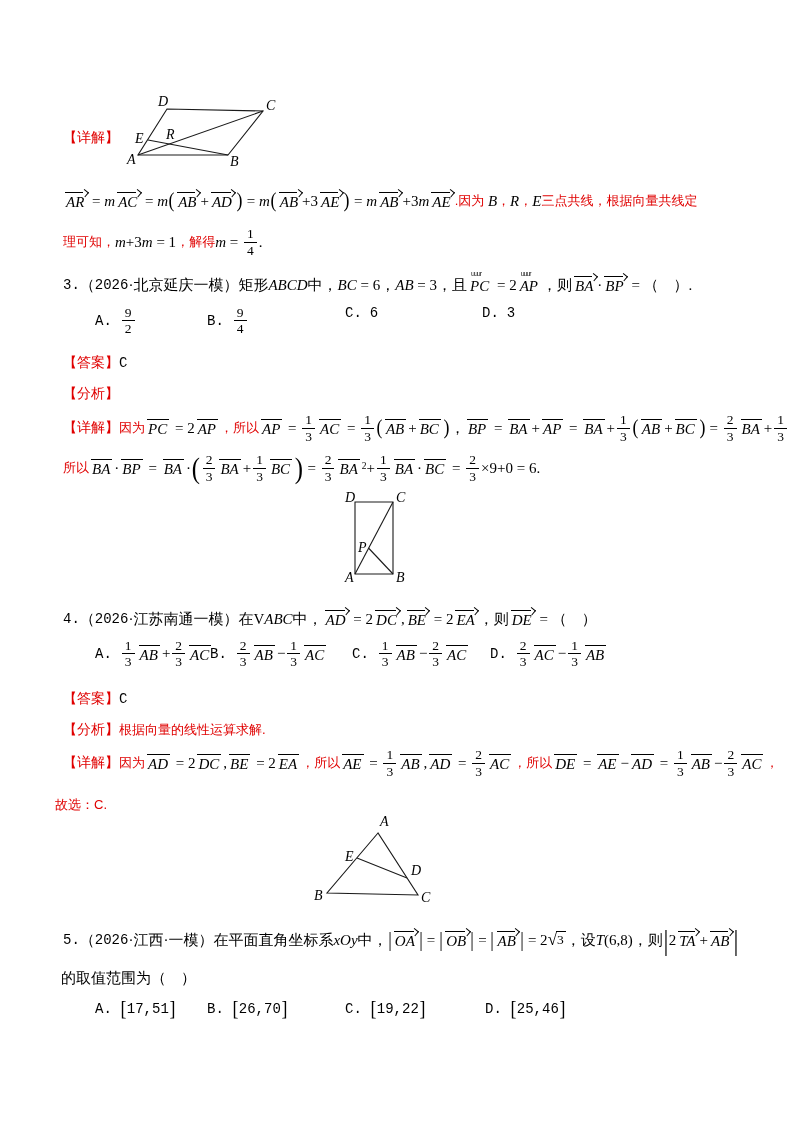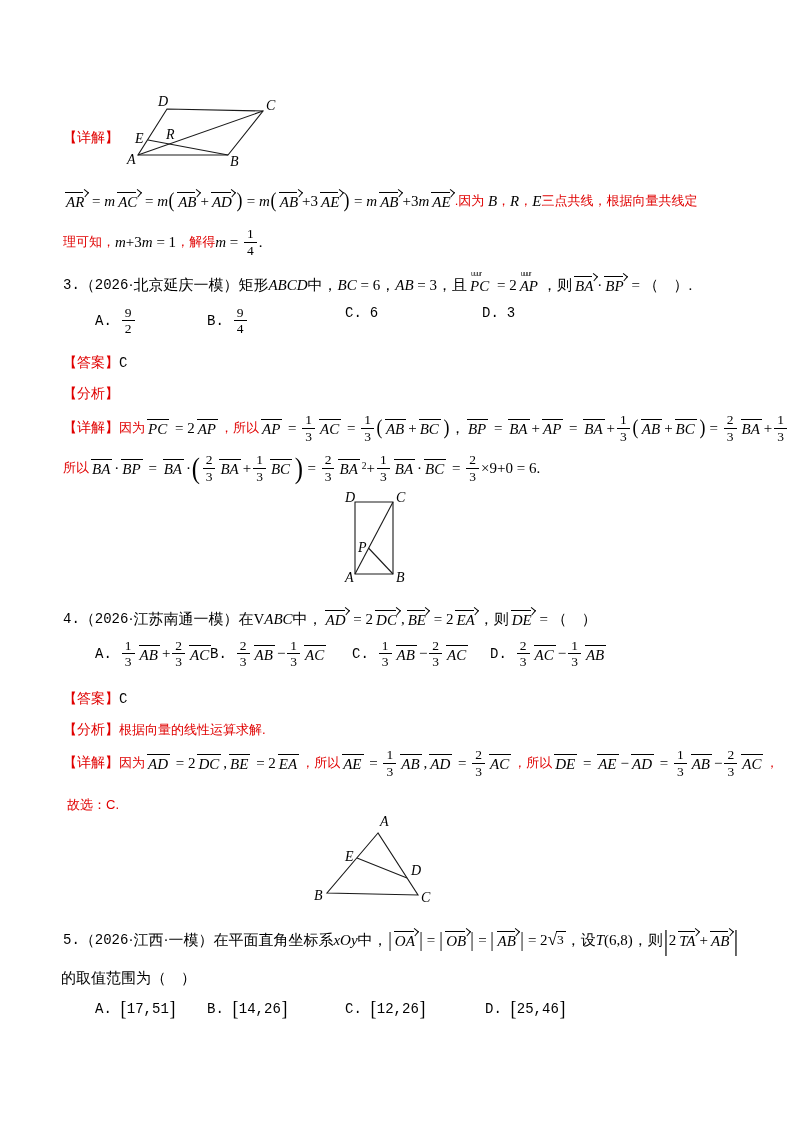--- a/index.html
+++ b/index.html
@@ -101,34 +101,34 @@
   </div>
   <div class="line" style="left:63px;top:684px">
     <span class="rl">【答案】</span><span class="mo">C</span>
   </div>
   <div class="line" style="left:63px;top:715px">
     <span class="rl">【分析】</span><span class="red">根据向量的线性运算求解.</span>
   </div>
   <div class="line" style="left:63px;top:745px;height:36px">
     <span class="rl">【详解】</span><span style="display:inline-flex;align-items:center;white-space:pre"><span class="mt red">因为</span><span class="vec">AD</span><span class="mt"> = 2</span><span class="vec">DC</span><span class="mt">,</span><span class="vec">BE</span><span class="mt"> = 2</span><span class="vec">EA</span><span class="mt red">，所以</span><span class="vec">AE</span><span class="mt"> = </span><span class="frac"><span class="fn">1</span><span class="fd">3</span></span><span class="vec">AB</span><span class="mt">,</span><span class="vec">AD</span><span class="mt"> = </span><span class="frac"><span class="fn">2</span><span class="fd">3</span></span><span class="vec">AC</span><span class="mt red">，所以</span><span class="vec">DE</span><span class="mt"> = </span><span class="vec">AE</span><span class="mt">−</span><span class="vec">AD</span><span class="mt"> = </span><span class="frac"><span class="fn">1</span><span class="fd">3</span></span><span class="vec">AB</span><span class="mt">−</span><span class="frac"><span class="fn">2</span><span class="fd">3</span></span><span class="vec">AC</span><span class="mt red">，</span></span>
   </div>
-  <div class="line" style="left:67px;top:790px"><span class="mt red">故选：C.</span></div>
+  <div class="line" style="left:55px;top:790px"><span class="mt red">故选：C.</span></div>
 
   <svg class="fig" style="left:308px;top:813px" width="130" height="94" viewBox="0 0 130 94">
     <polygon points="70,20 19,80 110,82"></polygon>
     <line x1="49" y1="45" x2="99" y2="65"></line>
   <text x="72" y="13" class="figlabel">A</text>
       <text x="6" y="87" class="figlabel">B</text>
       <text x="113" y="89" class="figlabel">C</text>
       <text x="37" y="48" class="figlabel">E</text>
       <text x="103" y="62" class="figlabel">D</text>
     </svg>
 
   <div class="line" style="left:63px;top:923px;height:34px"><span class="mo">5.</span><span class="mt">（</span><span class="mo">2026</span><span class="mt">·江西·一模）在平面直角坐标系</span><span class="mi">xOy</span><span class="mt">中，</span><span class="paren">|</span><span class="vec arrow">OA</span><span class="paren">|</span><span class="mt"> = </span><span class="paren">|</span><span class="vec arrow">OB</span><span class="paren">|</span><span class="mt"> = </span><span class="paren">|</span><span class="vec arrow">AB</span><span class="paren">|</span><span class="mt"> = 2</span><span class="sqrt"><span class="rs">√</span><span class="rv">3</span></span><span class="mt">，设</span><span class="mi">T</span><span class="mt">(6,8)</span><span class="mt">，则</span><span class="paren big">|</span><span class="mt">2</span><span class="vec arrow">TA</span><span class="mt">+</span><span class="vec arrow">AB</span><span class="paren big">|</span></div>
   <div class="line" style="left:61px;top:963px"><span class="mt">的取值范围为（　）</span></div>
   <div class="abs" style="left:0;top:1000px;height:34px">
     <span class="opt" style="left:95px"><span class="mo">A.</span><span style="display: inline-flex; align-items: center; white-space: pre;"><span class="paren">[</span><span class="mo">17,51</span><span class="paren">]</span></span></span>
-    <span class="opt" style="left:207px"><span class="mo">B.</span><span style="display: inline-flex; align-items: center; white-space: pre;"><span class="paren">[</span><span class="mo">14,26</span><span class="paren">]</span></span></span>
-    <span class="opt" style="left:345px"><span class="mo">C.</span><span style="display: inline-flex; align-items: center; white-space: pre;"><span class="paren">[</span><span class="mo">12,26</span><span class="paren">]</span></span></span>
+    <span class="opt" style="left:207px"><span class="mo">B.</span><span style="display: inline-flex; align-items: center; white-space: pre;"><span class="paren">[</span><span class="mo">26,70</span><span class="paren">]</span></span></span>
+    <span class="opt" style="left:345px"><span class="mo">C.</span><span style="display: inline-flex; align-items: center; white-space: pre;"><span class="paren">[</span><span class="mo">19,22</span><span class="paren">]</span></span></span>
     <span class="opt" style="left:485px"><span class="mo">D.</span><span style="display: inline-flex; align-items: center; white-space: pre;"><span class="paren">[</span><span class="mo">25,46</span><span class="paren">]</span></span></span>
   </div>
 
 </div>
 
 </body></html>

